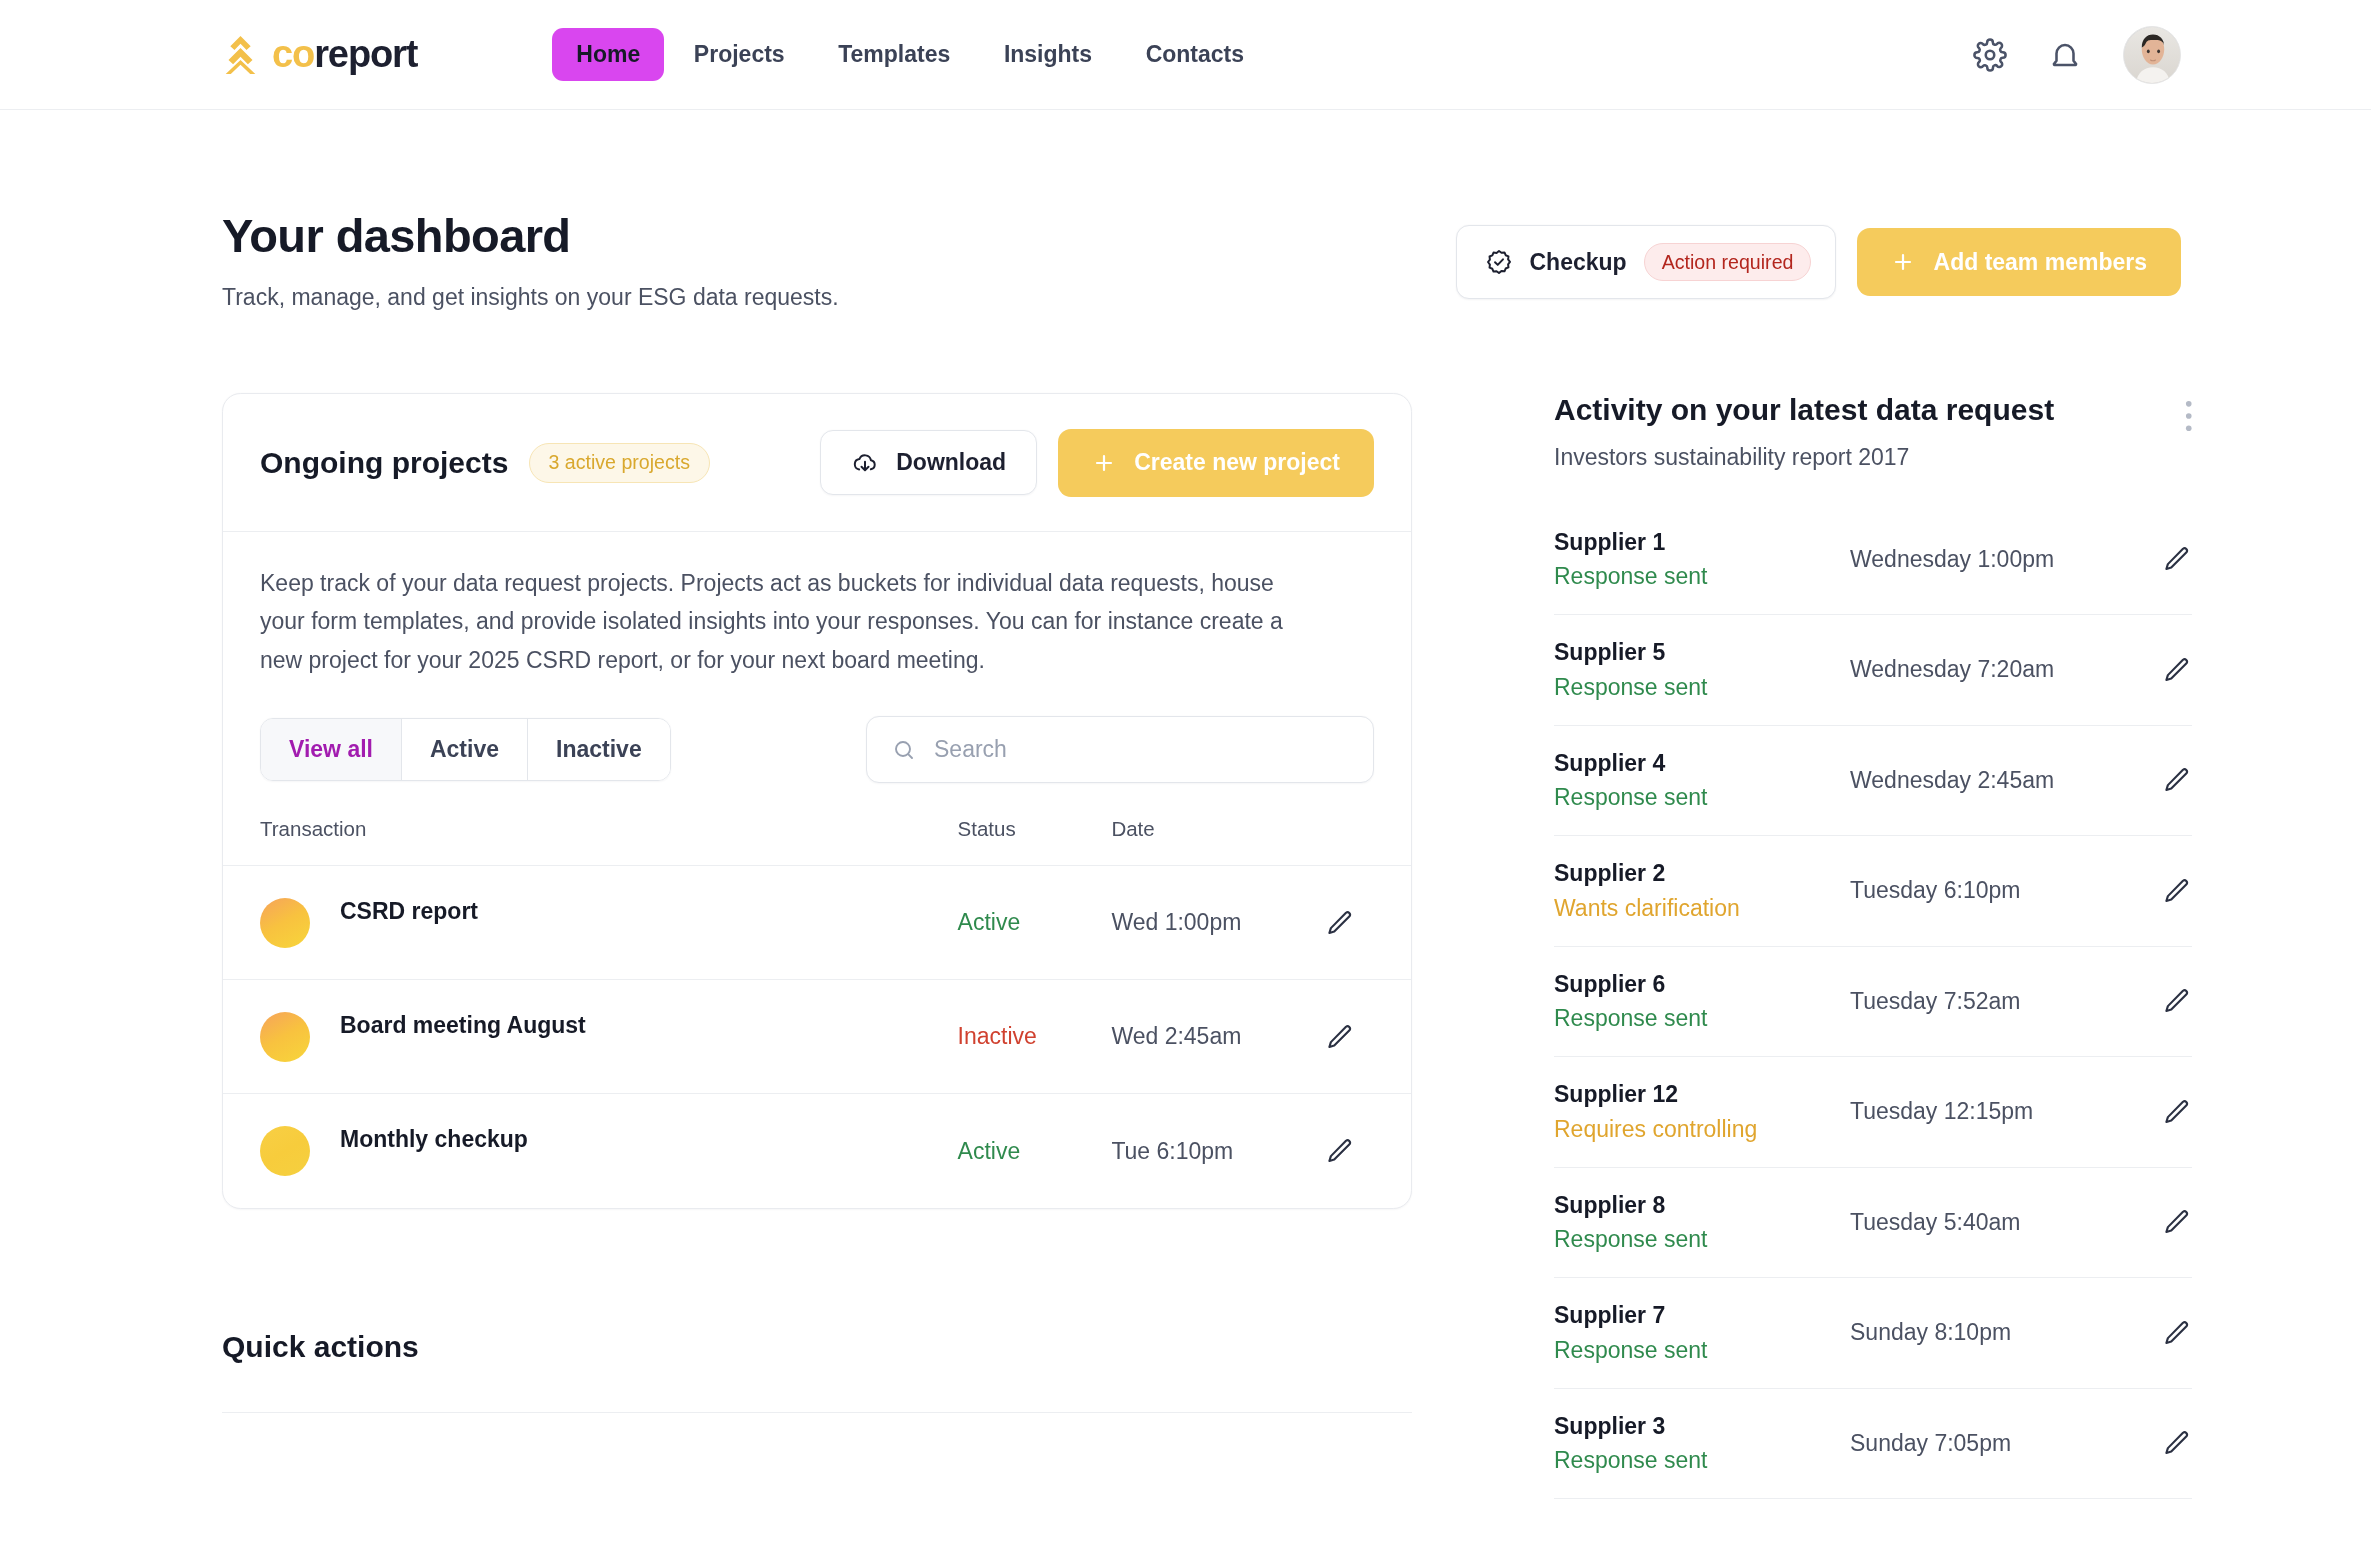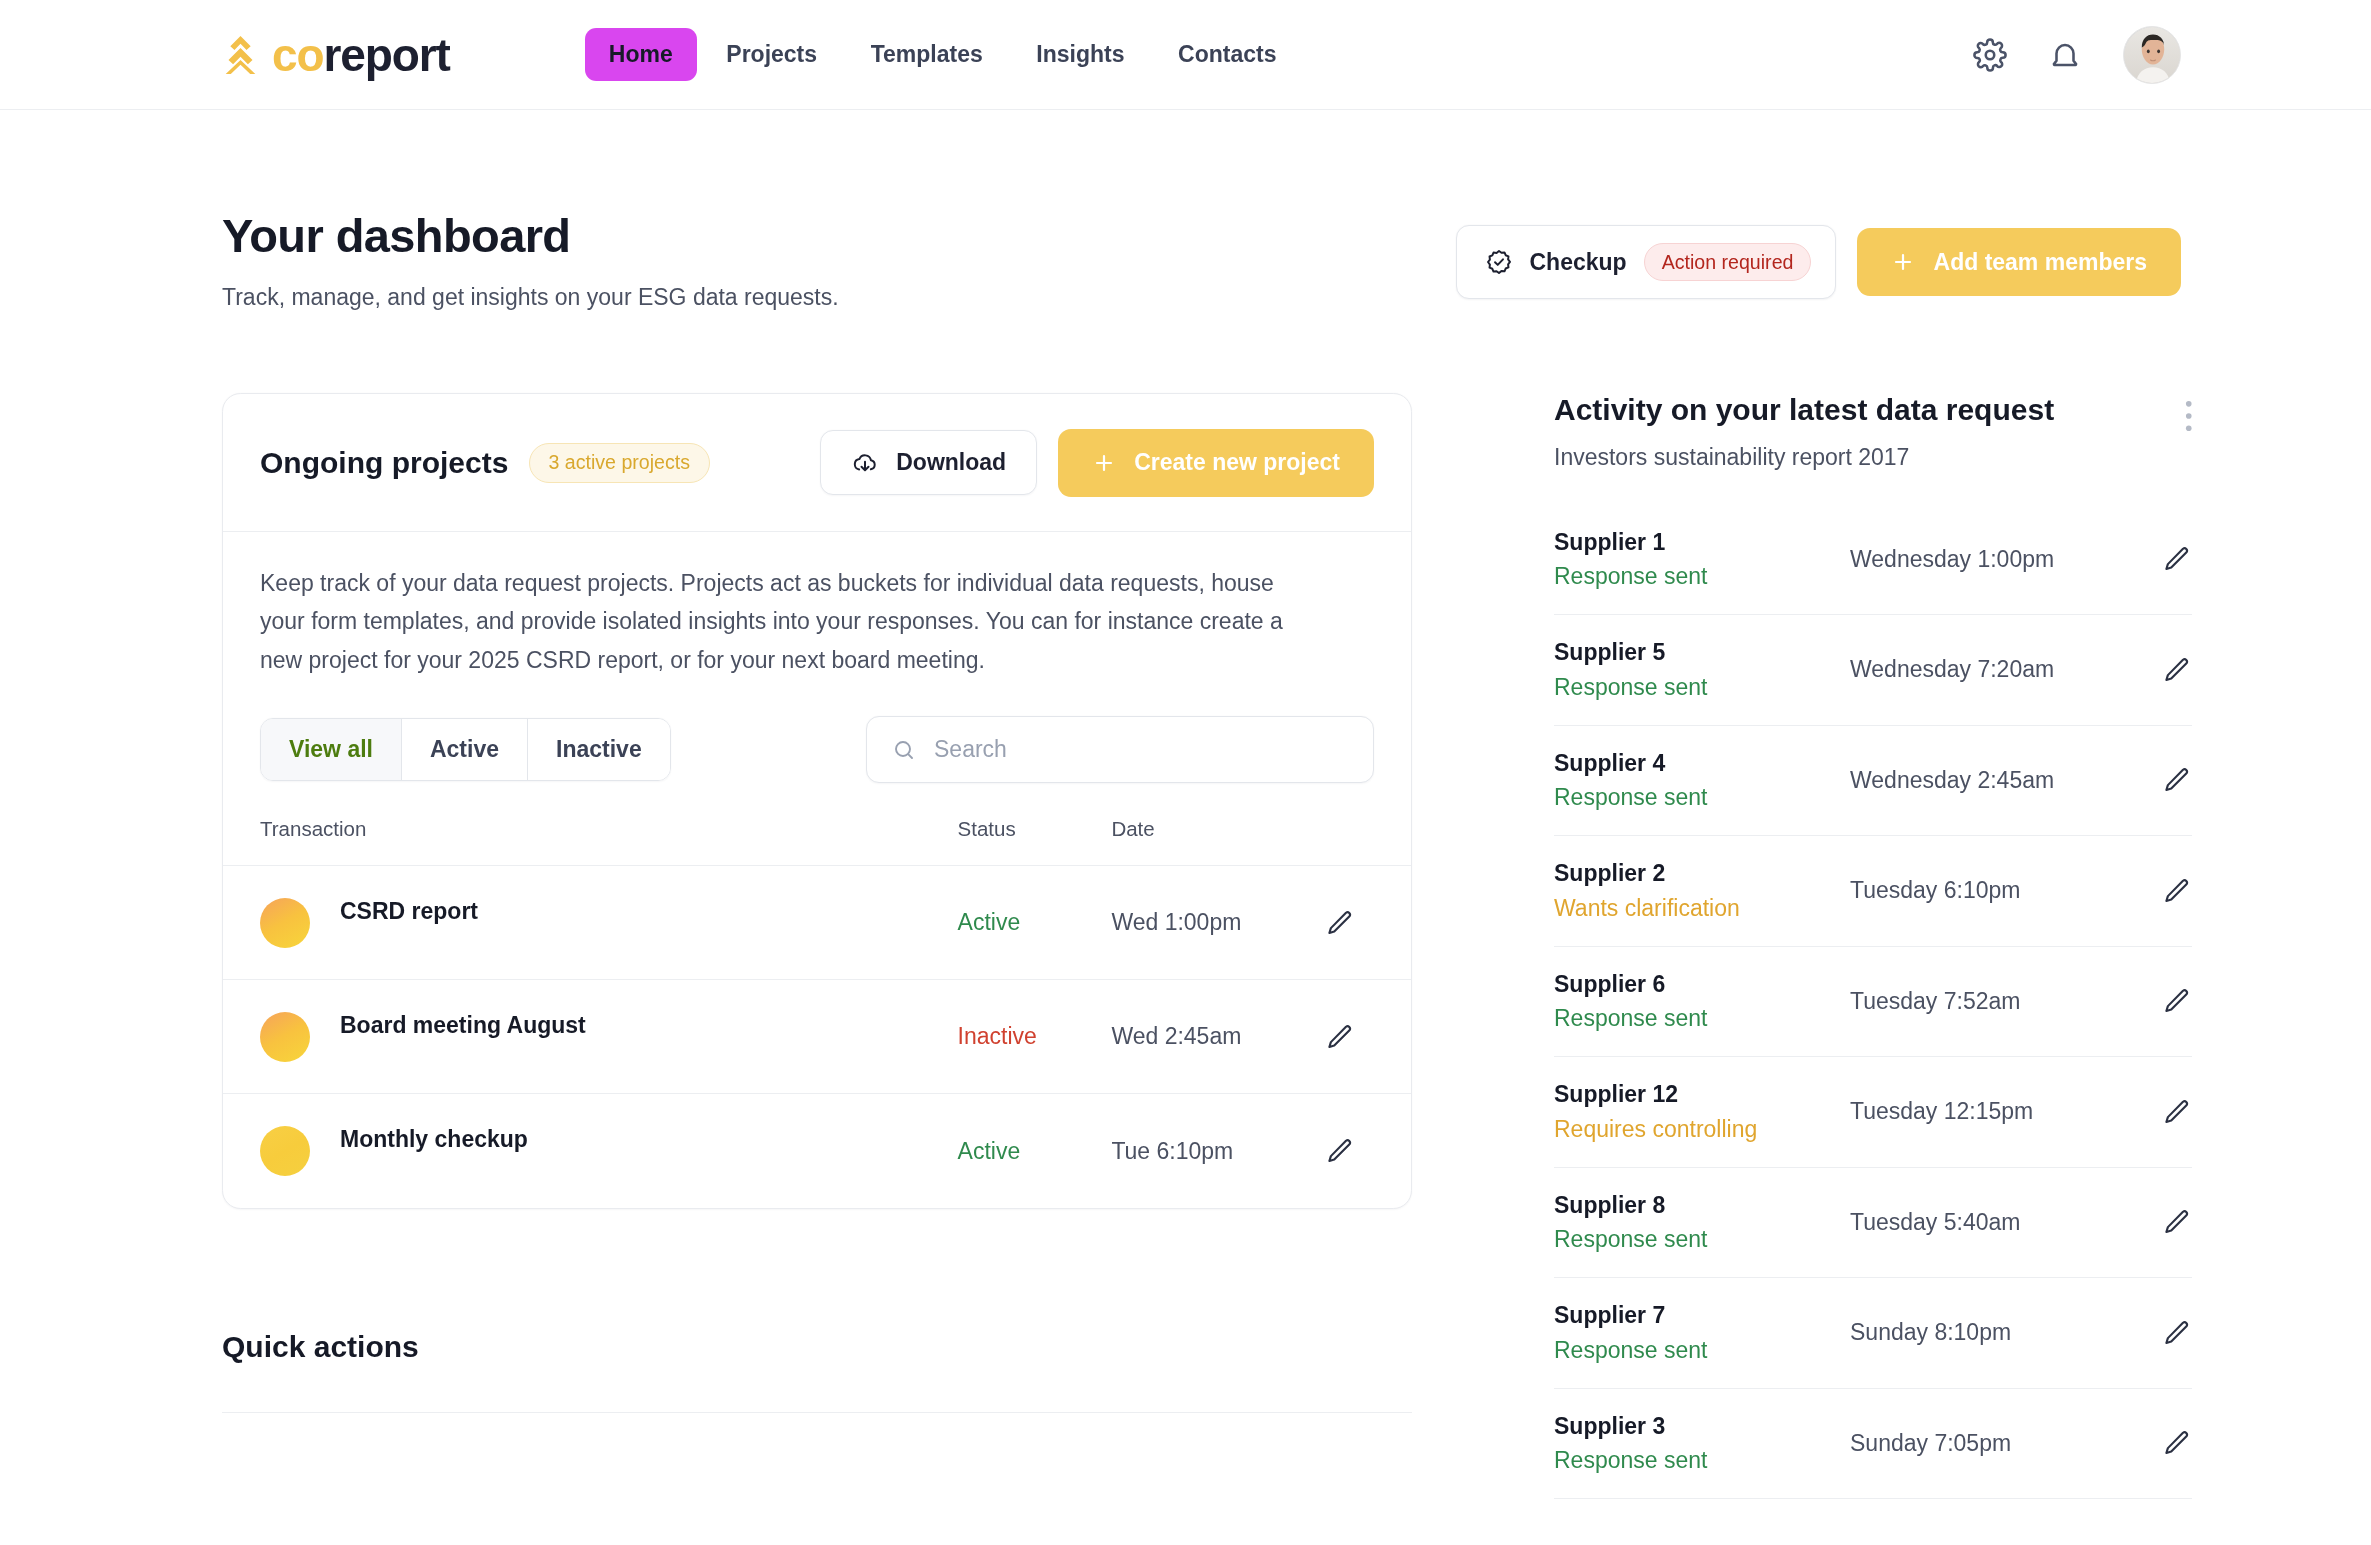--- a/index.html
+++ b/index.html
@@ -17,21 +17,21 @@
     height: 110px;
     border-bottom: 0.9px solid #eceef1;
     display: flex;
     align-items: center;
     padding: 0 191px 0 222px;
     position: relative;
   }
   .brand { display: flex; align-items: center; gap: 13px; }
   .brand-mark { width: 37px; height: 41px; display: block; }
   .brand-word {
-    font-size: 46px; font-weight: 700; letter-spacing: -1.1px;
+    font-size: 38px; font-weight: 700; letter-spacing: -1.1px;
     color: #1d2030;
     text-align: right;
   }
   .brand-co { color: #f3c04a; }
   .brand-report { color: #1d2030; }
 
   .nav { display: flex; align-items: center; gap: 5.6px; margin-left: 135px; }
   .nav-item {
     font-size: 23px; font-weight: 600; color: #3b4256;
     padding: 13px 24px; border-radius: 11.2px; white-space: nowrap;
@@ -126,21 +126,21 @@
   .segmented {
     display: flex; border: 0.9px solid #e3e6eb; border-radius: 13px; overflow: hidden;
     box-shadow: 0 0.9px 1.9px rgba(16,24,40,0.04);
   }
   .seg {
     font-size: 23px; font-weight: 600; color: #3b4256;
     padding: 17px 28px; background: #fff; cursor: pointer;
     border-right: 0.9px solid #e3e6eb; white-space: nowrap;
   }
   .seg:last-child { border-right: none; }
-  .seg.active { background: #f7f8fa; color: #4d7c0f; }
+  .seg.active { background: #f7f8fa; color: #a21caf; }
 
   .search-box {
     position: relative; width: 508px;
   }
   .search-input {
     width: 100%; height: 67px;
     border: 0.9px solid #e3e6eb; border-radius: 13px;
     padding: 0 18.6px 0 67px;
     font-size: 23px; color: #1d2030; background: #fff;
     font-family: "Liberation Sans", sans-serif;

